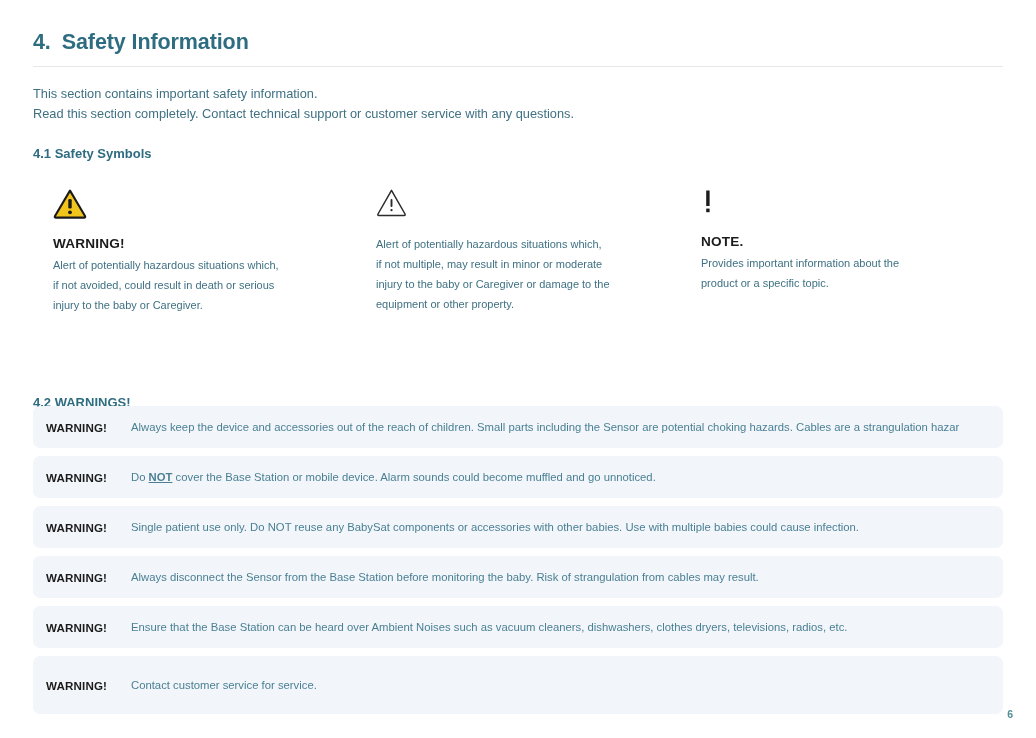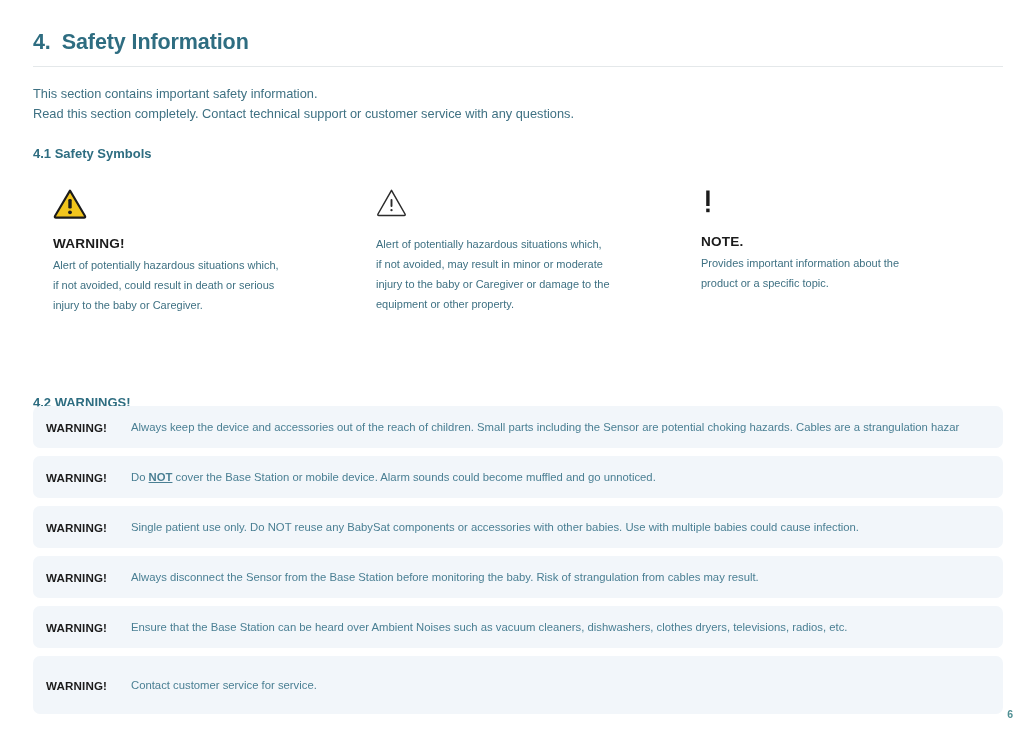--- a/index.html
+++ b/index.html
@@ -197,21 +197,21 @@
     <div class="symbol-col" id="symbol-col-caution">
       <div class="symbol-icon-wrap">
         <svg width="31" height="29" viewBox="0 0 31 29" aria-hidden="true">
           <path d="M15.5 2.4 L29 26 Q29.7 27.4 28.1 27.4 L2.9 27.4 Q1.3 27.4 2 26 Z" fill="#ffffff" stroke="#2b2b2b" stroke-width="1.5" stroke-linejoin="round"></path>
           <rect x="14.55" y="11" width="1.9" height="8" rx="0.9" fill="#2b2b2b"></rect>
           <circle cx="15.5" cy="22.2" r="1.15" fill="#2b2b2b"></circle>
         </svg>
       </div>
       <div class="symbol-desc">
         <span class="ln">Alert of potentially hazardous situations which,</span><br>
-        <span class="ln">if not avoided, may result in minor or moderate</span><br>
+        <span class="ln">if not multiple, may result in minor or moderate</span><br>
         <span class="ln">injury to the baby or Caregiver or damage to the</span><br>
         <span class="ln">equipment or other property.</span>
       </div>
     </div>
 
     <div class="symbol-col" id="symbol-col-note">
       <div class="symbol-icon-wrap">
         <svg width="14" height="29" viewBox="0 0 14 29" aria-hidden="true">
           <rect x="5.2" y="2.5" width="3.4" height="15.5" fill="#1b1b1b"></rect>
           <rect x="5.2" y="20.6" width="3.4" height="3.6" fill="#1b1b1b"></rect>

